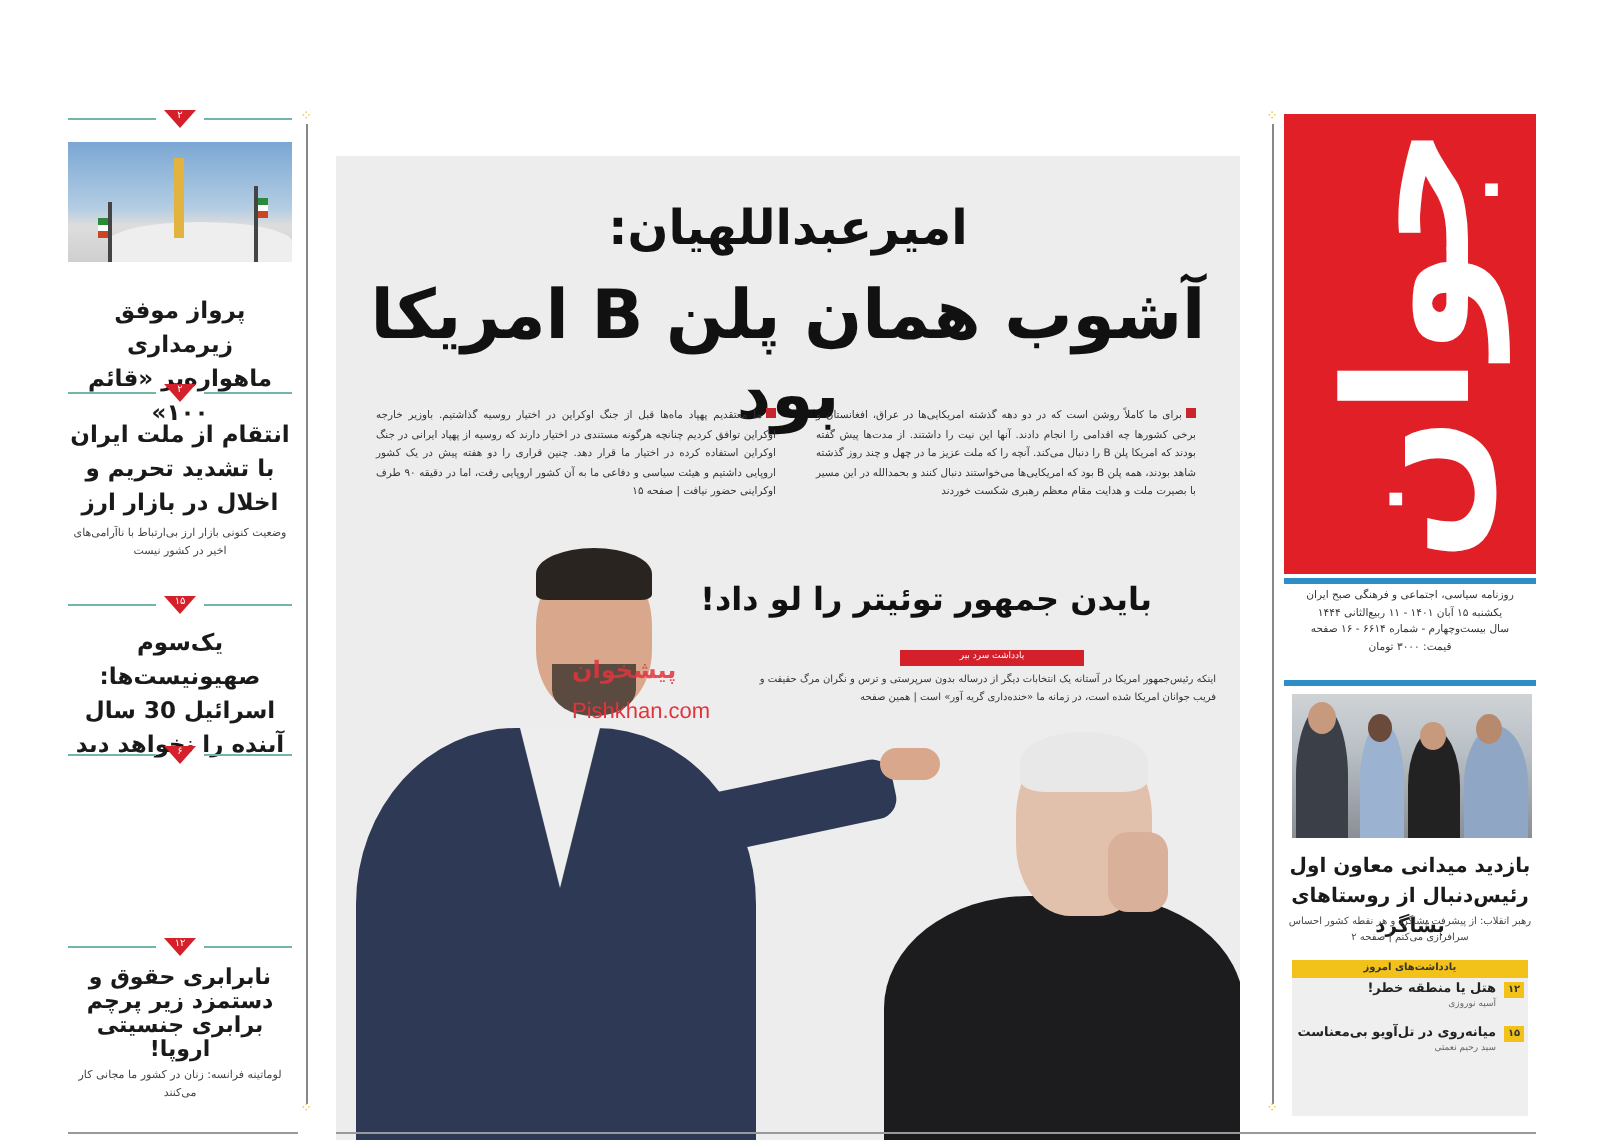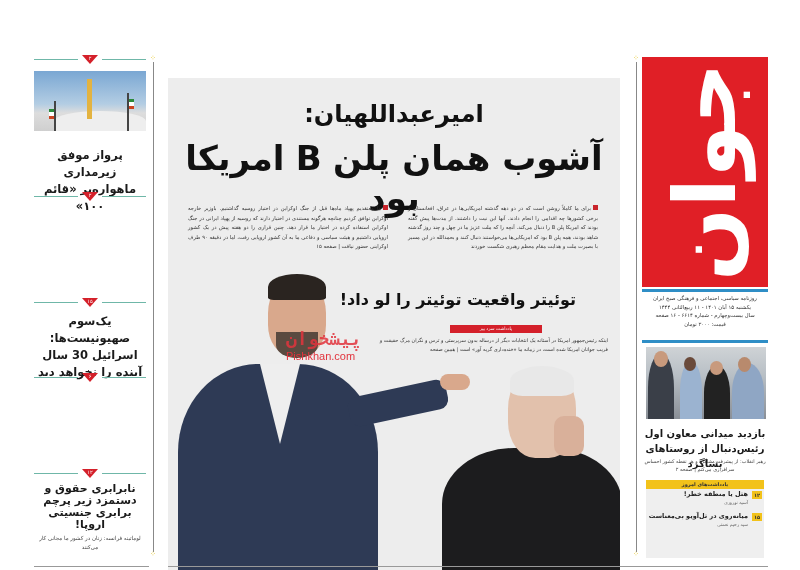--- a/index.html
+++ b/index.html
@@ -38,21 +38,21 @@
   .headline { position: absolute; top: 60px; width: 100%; text-align: center; font-weight: bold; font-size: 34px; color: #111; letter-spacing: -0.5px; }
   .col-text { position: absolute; top: 126px; font-size: 5.2px; line-height: 9.5px; color: #333; text-align: justify; }
   .col-text .sq { display: inline-block; width: 5px; height: 5px; background: #c9252c; margin-left: 2px; }
   .col-text.right { right: 22px; width: 190px; }
   .col-text.left { right: 232px; width: 200px; }
 
   .sub-head { position: absolute; top: 212px; right: 44px; font-weight: bold; font-size: 16px; color: #111; }
   .red-label { position: absolute; top: 247px; right: 78px; width: 92px; height: 8px; background: #d4202a; color: #fff; font-size: 4.5px; line-height: 8px; text-align: center; }
   .sub-text { position: absolute; top: 258px; right: 12px; width: 230px; font-size: 5px; line-height: 9px; color: #333; text-align: right; }
   .watermark { position: absolute; top: 250px; left: 118px; color: #e2343d; }
-  .watermark .logo { font-size: 18px; font-weight: bold; opacity: 0.85; font-family: Liberation Mono, monospace; }
+  .watermark .logo { font-size: 12px; font-weight: bold; opacity: 0.85; }
   .watermark .url { font-family: "Liberation Sans", sans-serif; font-size: 11px; position: absolute; top: 22px; left: 0; white-space: nowrap; direction: ltr; }
 
   
   .person1 { position: absolute; left: 0; top: 200px; width: 300px; height: 300px; }
   .p1-head { position: absolute; left: 100px; top: 0; width: 58px; height: 78px; background: #d9a88c; border-radius: 45% 45% 40% 40%; }
   .p1-hair { position: absolute; left: 100px; top: -4px; width: 58px; height: 26px; background: #2a2420; border-radius: 50% 50% 10% 10%; }
   .p1-beard { position: absolute; left: 108px; top: 54px; width: 42px; height: 26px; background: #5a4a40; border-radius: 0 0 50% 50%; }
   .p1-body { position: absolute; left: 10px; top: 86px; width: 200px; height: 220px; background: #2e3a55; border-radius: 40% 40% 0 0; }
   .p1-shirt { position: absolute; left: 92px; top: 86px; width: 40px; height: 80px; background: #eee; clip-path: polygon(0 0, 100% 0, 50% 100%); }
   .p1-arm { position: absolute; left: 180px; top: 110px; width: 100px; height: 30px; background: #2e3a55; transform: rotate(-12deg); border-radius: 10px; }
@@ -101,20 +101,24 @@
     </div>
     <div class="story" style="top:92px">
       <div class="head">پرواز موفق زیرمداری ماهواره‌بر «قائم ۱۰۰»</div>
     </div>
 
     <div class="divider" style="top:137px">
       <div class="line l"></div>
         <div class="badge">۲</div>
         <div class="line r"></div>
     </div>
+    <div class="story" style="top:154px">
+      <div class="head">انتقام از ملت ایران با تشدید تحریم و اخلال در بازار ارز</div>
+      <div class="sub" style="margin-top:3px">وضعیت کنونی بازار ارز بی‌ارتباط با ناآرامی‌های اخیر در کشور نیست</div>
+    </div>
 
     <div class="divider" style="top:243px">
       <div class="line l"></div>
         <div class="badge">۱۵</div>
         <div class="line r"></div>
     </div>
     <div class="story" style="top:258px">
       <div class="head">یک‌سوم صهیونیست‌ها: اسرائیل 30 سال آینده را نخواهد دید</div>
     </div>
 
@@ -158,21 +162,21 @@
         <div class="p1-hair"></div>
         <div class="p1-beard"></div>
     </div>
     <div class="person2">
       <div class="p2-body"></div>
         <div class="p2-head"></div>
         <div class="p2-hair"></div>
         <div class="p2-hand"></div>
     </div>
 
-    <div class="sub-head">توئیتر واقعیت توئیتر را لو داد!</div>
+    <div class="sub-head">بایدن جمهور توئیتر را لو داد!</div>
     <div class="red-label">یادداشت سرد بیر</div>
     <div class="sub-text">اینکه رئیس‌جمهور امریکا در آستانه یک انتخابات دیگر از درساله بدون سرپرستی و ترس و نگران مرگ حقیقت و فریب جوانان امریکا شده است، در زمانه ما «خنده‌داری گریه آور» است | همین صفحه</div>
 
     <div class="watermark">
       <div class="logo">پیشخوان</div>
       <div class="url">Pishkhan.com</div>
     </div>
   </div>
 
   <div class="masthead">

